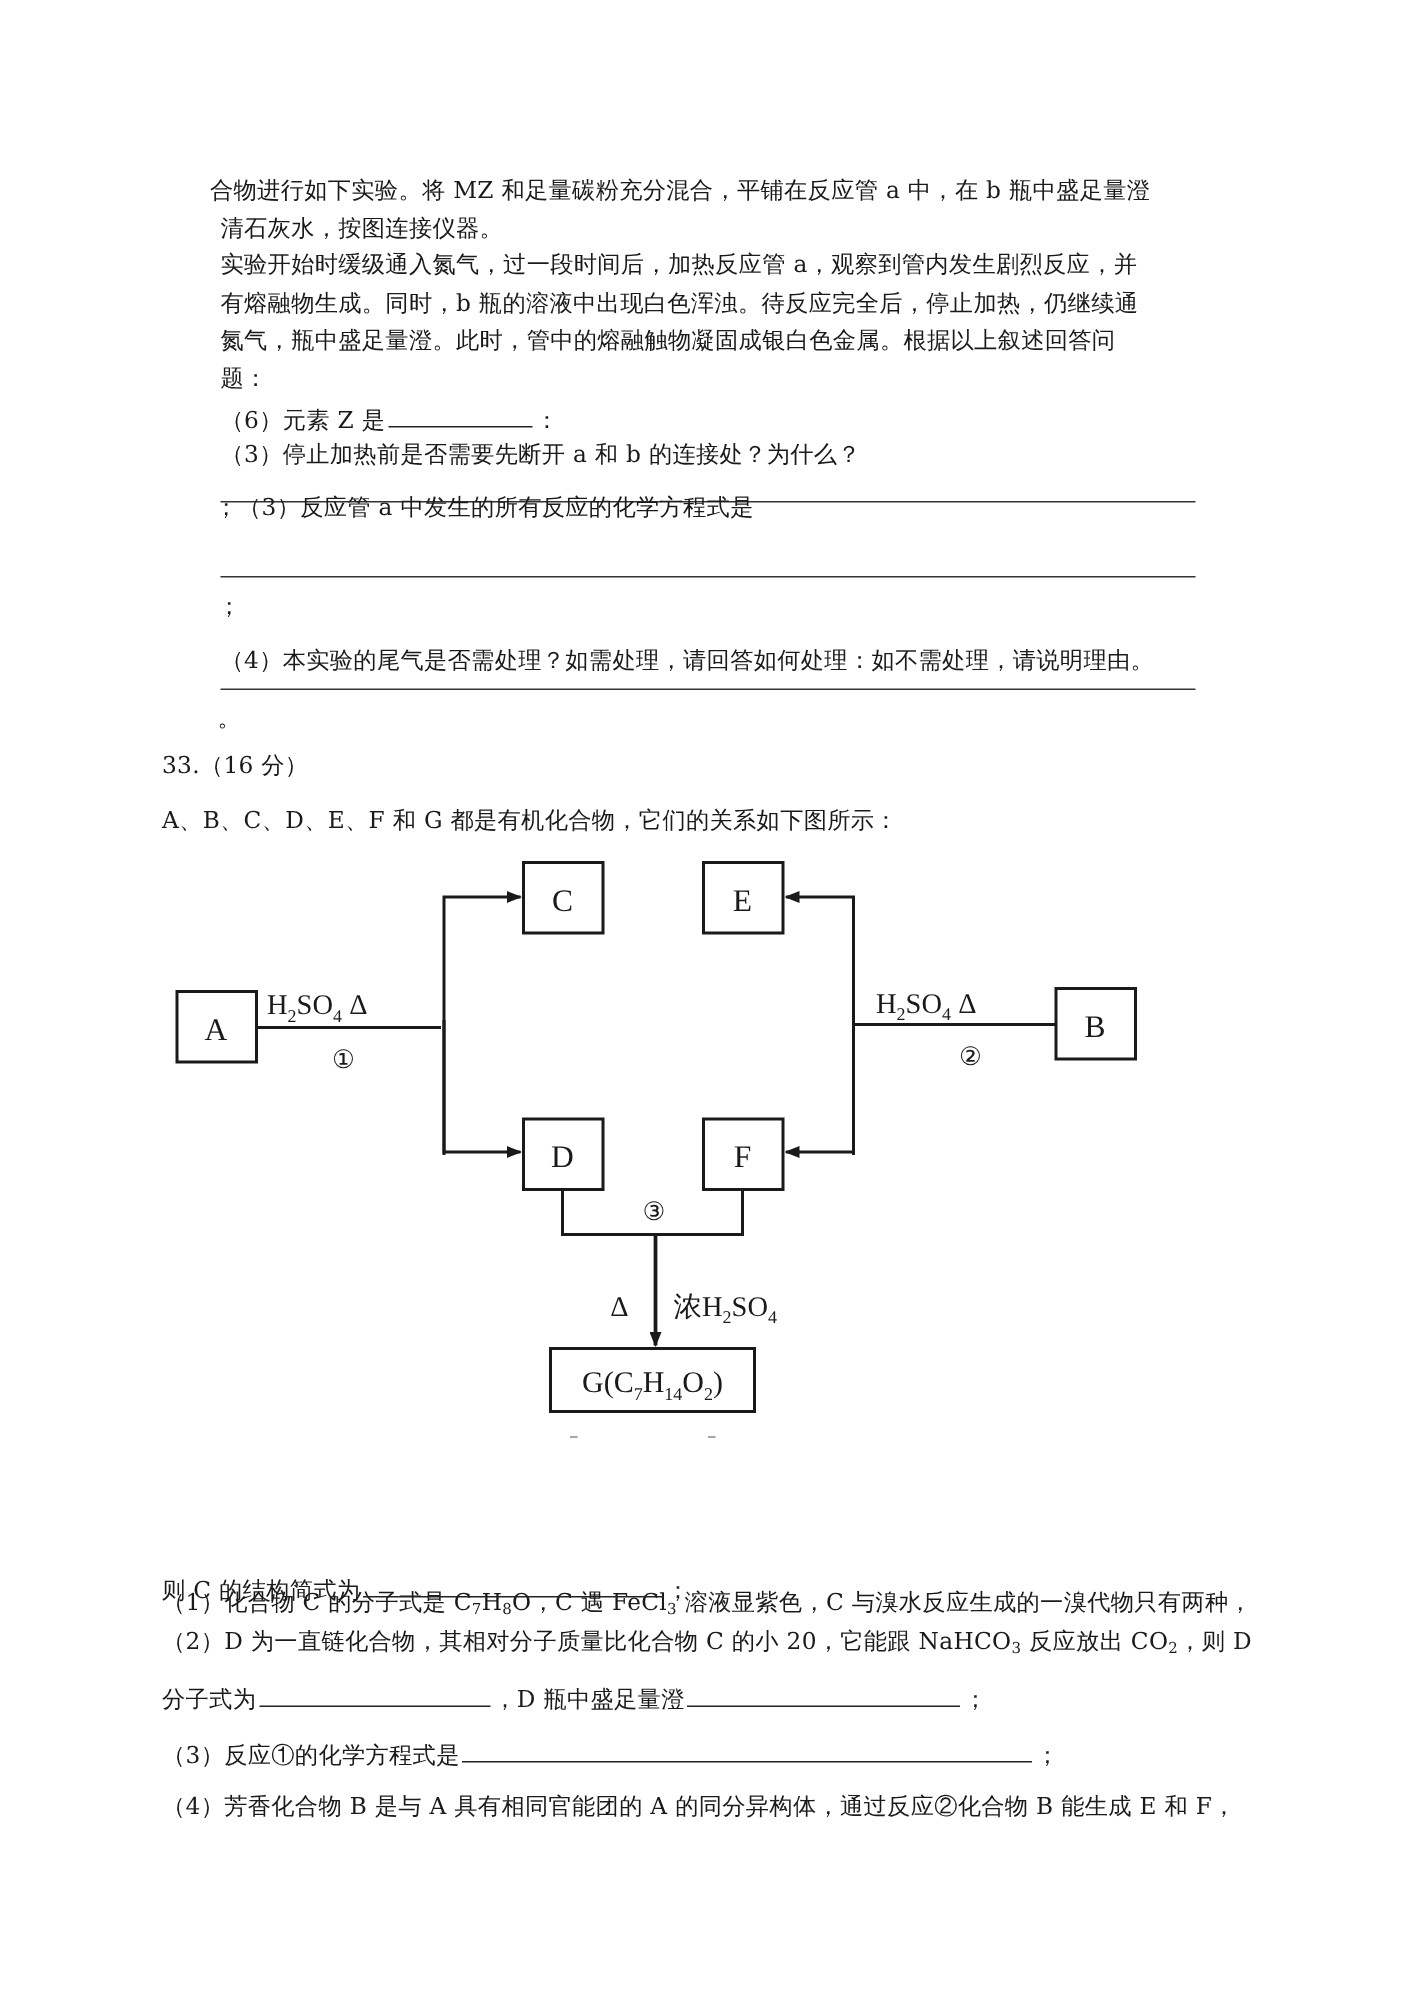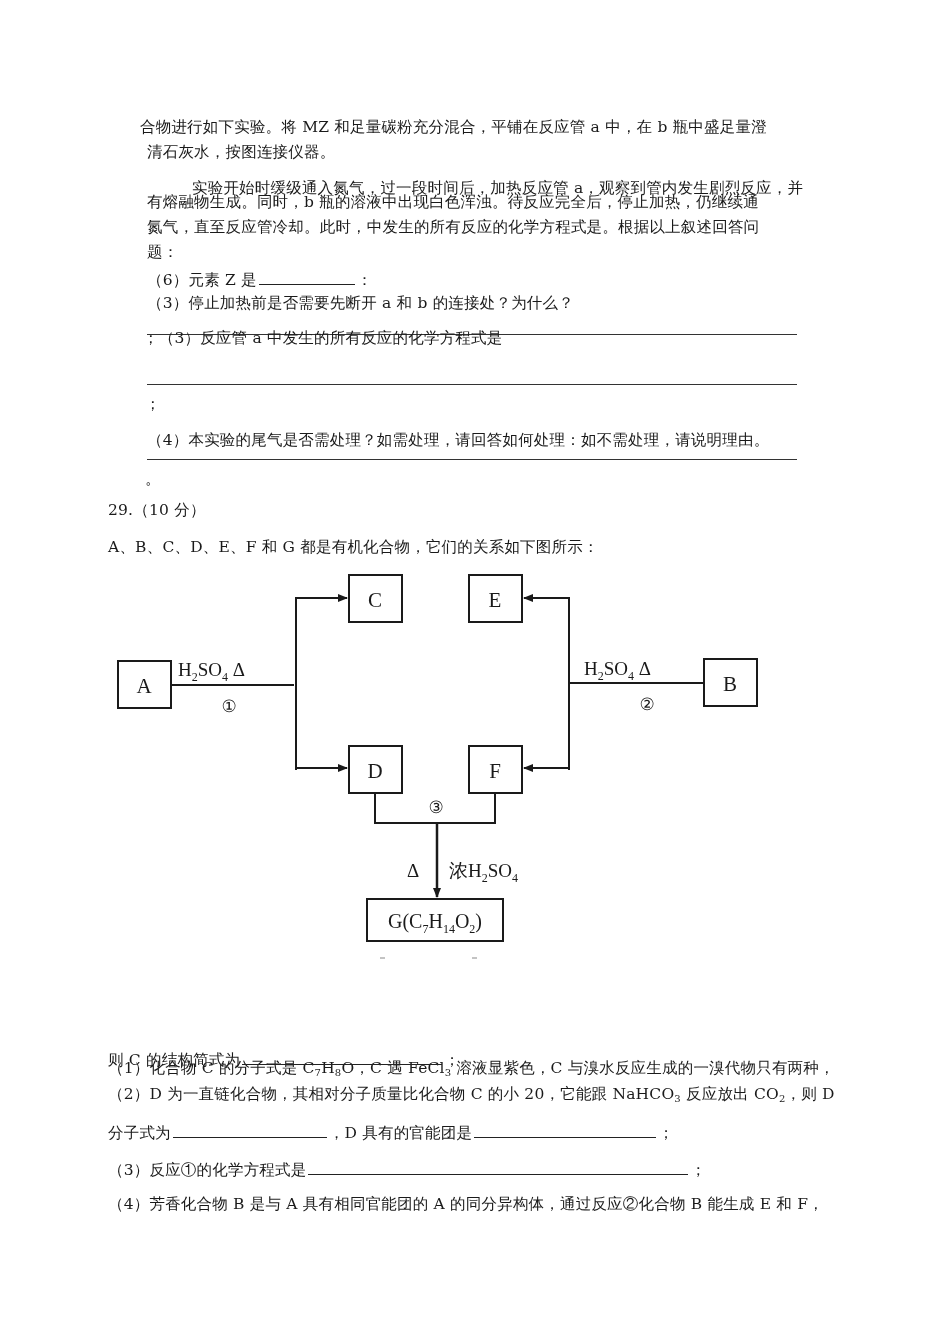--- a/index.html
+++ b/index.html
@@ -11,38 +11,38 @@
   sub { font-size: 10px; vertical-align: -3px; }
   #diagram { position: absolute; left: 0; top: 0; width: 950px; height: 1000px; pointer-events: none; }
   #diagram * { pointer-events: auto; }
   .dlabel { font-family: "Liberation Serif", "DejaVu Serif", serif; }
 </style>
 </head>
 <body>
 
 <div class="line" style="left:140px; top:117px;">合物进行如下实验。将 MZ 和足量碳粉充分混合，平铺在反应管 a 中，在 b 瓶中盛足量澄</div>
 <div class="line" style="left:147px; top:142px;font-family:Liberation Mono, monospace;">清石灰水，按图连接仪器。</div>
-<div class="line" style="left:147px; top:178px;margin-left:45px;">实验开始时缓级通入氮气，过一段时间后，加热反应管 a，观察到管内发生剧烈反应，并</div>
+<div class="line" style="left:147px; top:166px;">实验开始时缓级通入氮气，过一段时间后，加热反应管 a，观察到管内发生剧烈反应，并</div>
 <div class="line" style="left:147px; top:192px;">有熔融物生成。同时，b 瓶的溶液中出现白色浑浊。待反应完全后，停止加热，仍继续通</div>
-<div class="line" style="left:147px; top:217px;">氮气，直至反应管冷却。此时，中发生的所有反应的化学方程式是。根据以上叙述回答问</div>
+<div class="line" style="left:147px; top:217px;">氮气，瓶中盛足量澄。此时，管中的熔融触物凝固成银白色金属。根据以上叙述回答问</div>
 <div class="line" style="left:147px; top:242px;">题：</div>
 
 <div class="line" style="left:147px; top:268px;">
   <span>（6）元素 Z 是</span><span class="blank" style="width:96px;"></span><span>：</span>
 </div>
 <div class="line" style="left:147px; top:293px;">（3）停止加热前是否需要先断开 a 和 b 的连接处？为什么？</div>
 <div class="rule" style="left:147px; top:334px; width:650px;"></div>
 <div class="line" style="left:143px; top:328px;">；（3）反应管 a 中发生的所有反应的化学方程式是</div>
 <div class="rule" style="left:147px; top:384px; width:650px;"></div>
 <div class="line" style="left:145px; top:394px;">；</div>
 <div class="line" style="left:147px; top:418px;margin-top:12px;">（4）本实验的尾气是否需处理？如需处理，请回答如何处理：如不需处理，请说明理由。</div>
 <div class="rule" style="left:147px; top:459px; width:650px;"></div>
 <div class="line" style="left:145px; top:469px;">。</div>
 
-<div class="line" style="left:108px; top:500px;">29.（10 分）</div>
+<div class="line" style="left:108px; top:500px;">33.（16 分）</div>
 <div class="line" style="left:108px; top:537px;">A、B、C、D、E、F 和 G 都是有机化合物，它们的关系如下图所示：</div>
 
 <svg id="diagram" viewBox="0 0 950 1000">
   <defs>
     <marker id="arr" markerWidth="10" markerHeight="8" refX="9" refY="4" orient="auto" markerUnits="userSpaceOnUse">
       <path d="M0,0 L10,4 L0,8 z" fill="#1a1a1a"></path>
     </marker>
   </defs>
   <g stroke="#1a1a1a" stroke-width="2" fill="none">
 
@@ -90,18 +90,18 @@
   <line x1="380" y1="958" x2="385" y2="958" stroke="#888" stroke-width="1"></line>
   <line x1="472" y1="958" x2="477" y2="958" stroke="#888" stroke-width="1"></line>
 </svg>
 
 <div class="line" style="left:108px; top:1013px;margin-top:45px;">（1）化合物 C 的分子式是 C<sub>7</sub>H<sub>8</sub>O，C 遇 FeCl<sub>3</sub> 溶液显紫色，C 与溴水反应生成的一溴代物只有两种，</div>
 <div class="line" style="left:108px; top:1048px;">
   <span>则 C 的结构简式为</span><span class="blank" style="width:200px;"></span><span>；</span>
 </div>
 <div class="line" style="left:108px; top:1084px;">（2）D 为一直链化合物，其相对分子质量比化合物 C 的小 20，它能跟 NaHCO<sub>3</sub> 反应放出 CO<sub>2</sub>，则 D</div>
 <div class="line" style="left:108px; top:1121px;">
-  <span>分子式为</span><span class="blank" style="width:154px;"></span><span>，D 具有的官能团是</span><span class="blank" style="width:182px;"></span><span>；</span>
+  <span>分子式为</span><span class="blank" style="width:154px;"></span><span>，D 瓶中盛足量澄</span><span class="blank" style="width:182px;"></span><span>；</span>
 </div>
 <div class="line" style="left:108px; top:1158px;">
   <span>（3）反应①的化学方程式是</span><span class="blank" style="width:380px;"></span><span>；</span>
 </div>
 <div class="line" style="left:108px; top:1194px;text-align:center;">（4）芳香化合物 B 是与 A 具有相同官能团的 A 的同分异构体，通过反应②化合物 B 能生成 E 和 F，</div>
 
 </body></html>

